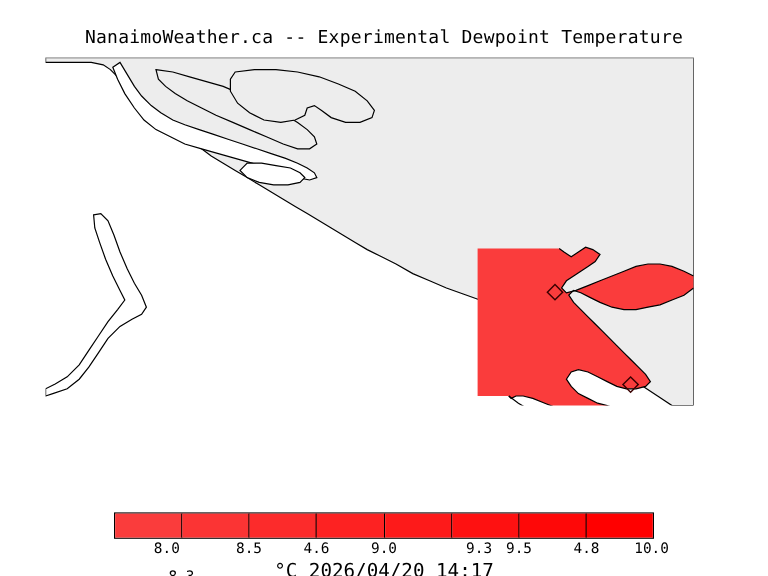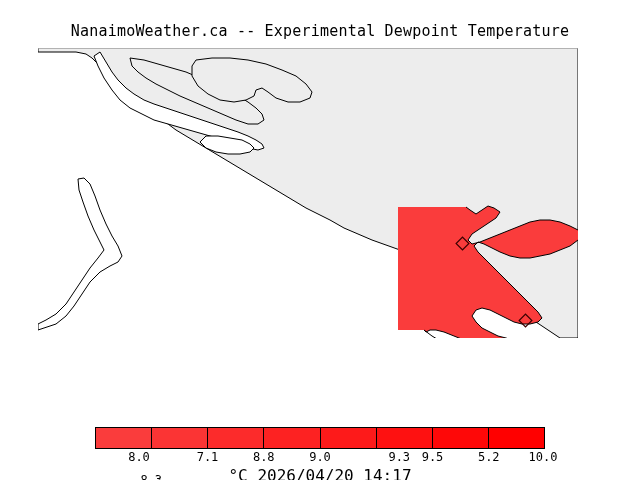--- a/index.html
+++ b/index.html
@@ -239,24 +239,24 @@
         <div class="cb-seg" style="background: rgb(252, 43, 43);"></div>
         <div class="cb-seg" style="background: rgb(253, 34, 34);"></div>
         <div class="cb-seg" style="background: rgb(253, 26, 26);"></div>
         <div class="cb-seg" style="background: rgb(254, 17, 17);"></div>
         <div class="cb-seg" style="background: rgb(254, 8, 8);"></div>
         <div class="cb-seg" style="background: rgb(255, 0, 0);"></div>
       </div>
     <div class="cb-ticks" id="cb-ticks">
         <div class="cb-tick" style="left: 95px; margin-left: 44px;">8.0</div>
         <div class="cb-tick" style="left: 151.25px; margin-top: 23px;">8.3</div>
-        <div class="cb-tick" style="left: 207.5px;">7.1</div>
-        <div class="cb-tick" style="left: 263.75px;">8.8</div>
+        <div class="cb-tick" style="left: 207.5px;">8.5</div>
+        <div class="cb-tick" style="left: 263.75px;">4.6</div>
         <div class="cb-tick" style="left: 320px; text-align: center;">9.0</div>
         <div class="cb-tick" style="left: 376.25px; margin-left: 23px;">9.3</div>
         <div class="cb-tick" style="left: 432.5px;">9.5</div>
-        <div class="cb-tick" style="left: 488.75px;">5.2</div>
+        <div class="cb-tick" style="left: 488.75px;">4.8</div>
         <div class="cb-tick" style="left: 543px;">10.0</div>
       </div>
     <div class="cb-caption">°C  2026/04/20 14:17</div>
   </div>
 
 </div>
 
 </body></html>

